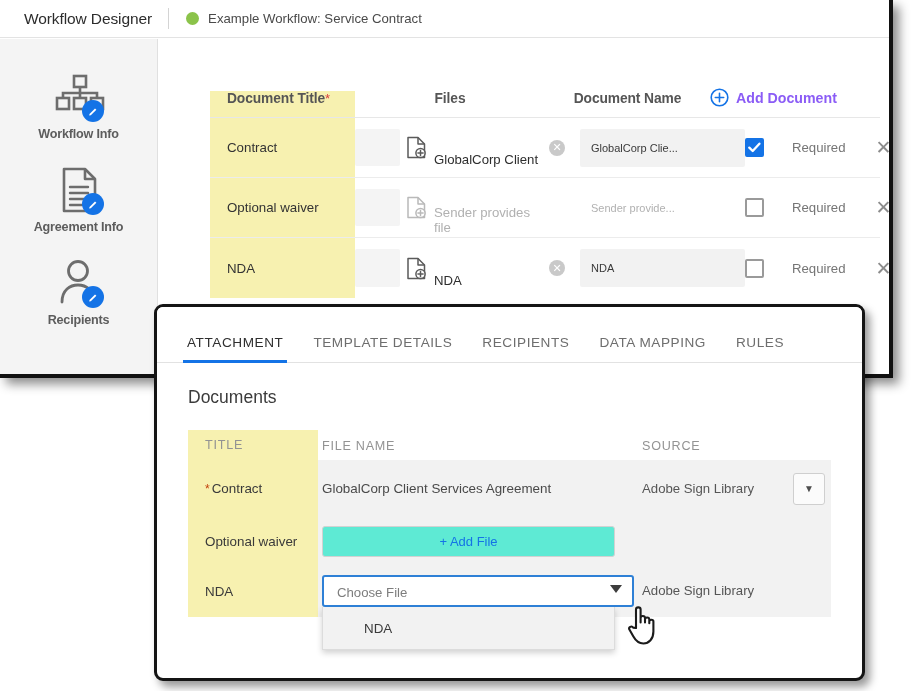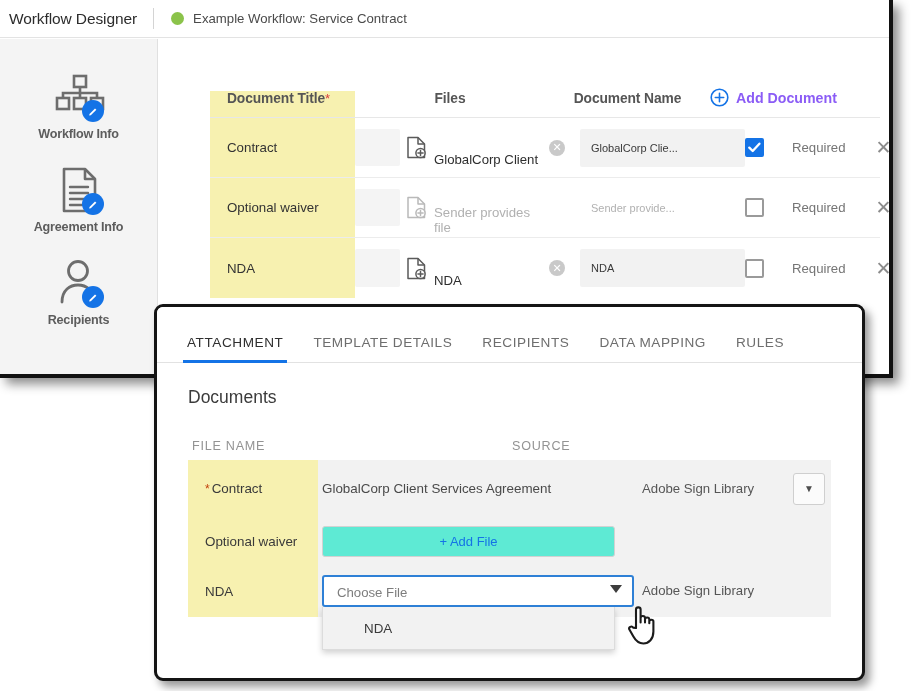--- a/index.html
+++ b/index.html
@@ -25,21 +25,21 @@
   
   #topbar {
     position: absolute; left: 0; top: 0;
     width: 100%; height: 38px;
     background: #ffffff;
     border-bottom: 1px solid #e3e3e3;
     display: flex; align-items: center;
   }
   #wf-designer-title {
     font-size: 15.5px; color: #2c2c2c; font-weight: 400;
-    padding-left: 9px; letter-spacing: -0.1px;
+    padding-left: 24px; letter-spacing: -0.1px;
   }
   #topbar-divider {
     width: 1px; height: 21px; background: #d4d4d4;
     margin: 0 17px 0 16px;
   }
   #status-dot {
     width: 13px; height: 13px; border-radius: 50%;
     background: #8bc34a; margin-right: 9px; flex: 0 0 auto;
   }
   #wf-name { font-size: 13.2px; color: #4a4a4a; }
@@ -487,20 +487,23 @@
     <div class="tab">RECIPIENTS</div>
     <div class="tab">DATA MAPPING</div>
     <div class="tab">RULES</div>
   </div>
 
   <div id="documents-heading">Documents</div>
 
   <div id="ov-table">
 
     <div id="ov-head">
+      <div class="ovc-title">
+        <span class="ov-th">TITLE</span>
+      </div>
       <div class="ovc-file">
         <span class="ov-th">FILE NAME</span>
       </div>
       <div class="ovc-src">
         <span class="ov-th">SOURCE</span>
       </div>
     </div>
 
     <div class="ov-row" id="ov-row-contract">
       <div class="ovc-title">

